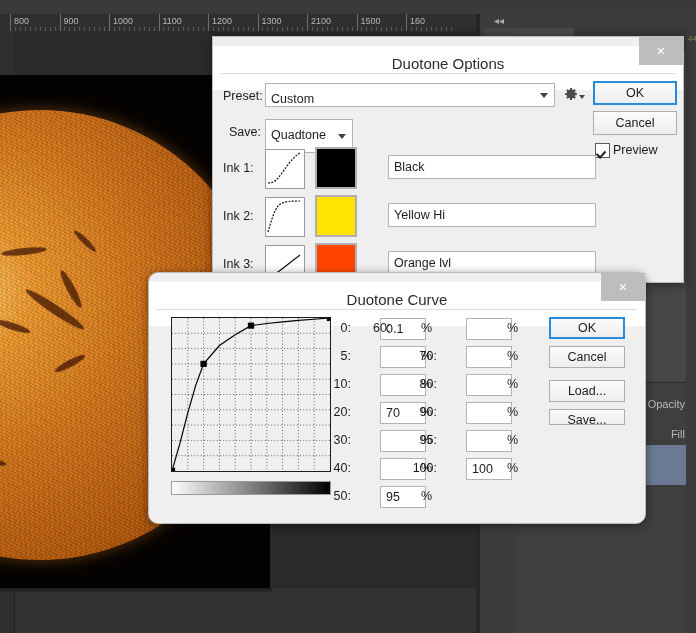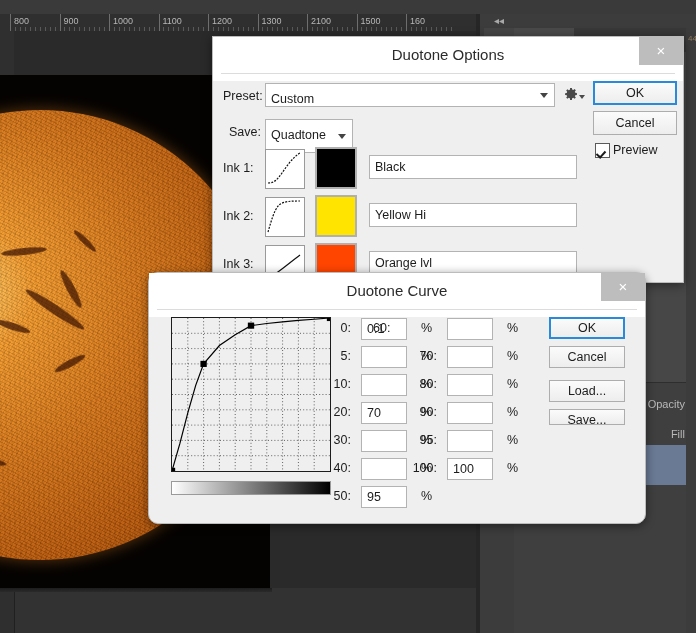--- a/index.html
+++ b/index.html
@@ -52,30 +52,30 @@
   .lp-row span{padding-right:8px;}
   .layer-sel{position:absolute;left:0;top:62px;width:182px;height:40px;background:#6a7a94;}
   .layer-sel-txt{position:absolute;left:8px;top:12px;color:#e6eaf2;font-size:11px;}
   .dock-edge{position:absolute;left:476px;top:14px;width:4px;height:619px;background:#262626;}
   .dock-edge2{position:absolute;left:686px;top:14px;width:10px;height:619px;background:#3c3c3c;}
   .rt-ruler{position:absolute;left:688px;top:34px;width:8px;height:10px;color:#8f7f5f;font-size:8px;}
 
   
   .dlg{position:absolute;background:#efefef;border:1px solid #bcbcbc;
        box-shadow:0 2px 10px rgba(0,0,0,.45);}
-  .dlg-title{position:absolute;left:0;top:0;width:100%;height:44px;background:#fff;}
+  .dlg-title{position:absolute;left:0;top:9px;width:100%;height:44px;background:#fff;}
   .dlg-title-text{position:absolute;left:0;right:0;top:9px;text-align:center;
                   font-size:15px;color:#2b2b2b;}
   .dlg-close{position:absolute;top:0;width:44px;height:28px;background:#bdbdbd;color:#fff;
              font-size:15px;line-height:28px;text-align:center;cursor:default;}
   .dlg-sep{position:absolute;left:10px;right:10px;height:1px;background:#dcdcdc;}
 
   .lbl{position:absolute;font-size:12.5px;color:#1c1c1c;white-space:nowrap;}
   .txtbox{position:absolute;background:#fff;border:1px solid #b3b3b3;font-size:12.5px;
-          color:#1c1c1c;box-sizing:border-box;padding:0 5px;line-height:20px;}
+          color:#1c1c1c;box-sizing:border-box;padding:0 5px;line-height:20px;margin-left:19px;}
   .btn{position:absolute;background:linear-gradient(#fbfbfb,#ededed);border:1px solid #adadad;
        font-size:12.5px;color:#1c1c1c;text-align:center;box-sizing:border-box;cursor:default;}
   .btn.default{border:2px solid #2a8ada;}
   .combo{position:absolute;background:#fff;border:1px solid #b3b3b3;box-sizing:border-box;
          font-size:12.5px;color:#1c1c1c;padding:4px 5px;line-height:22px;}
   .chev{position:absolute;right:6px;top:50%;margin-top:-2px;width:0;height:0;
         border-left:4px solid transparent;border-right:4px solid transparent;border-top:5px solid #444;}
 
   
   #duotone-options{left:212px;top:36px;width:470px;height:245px;}

